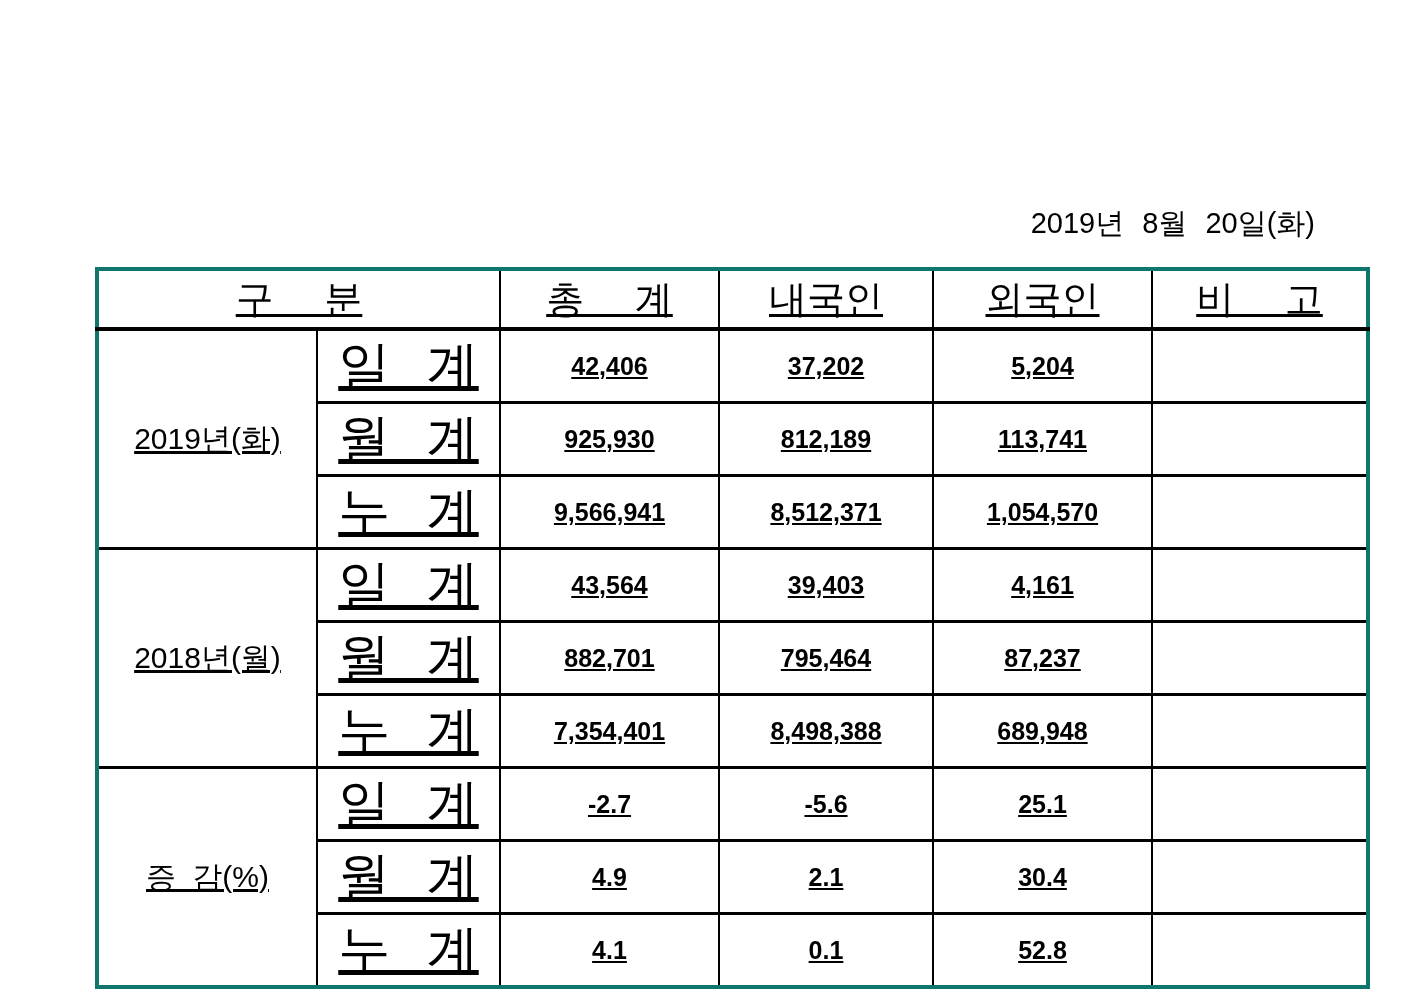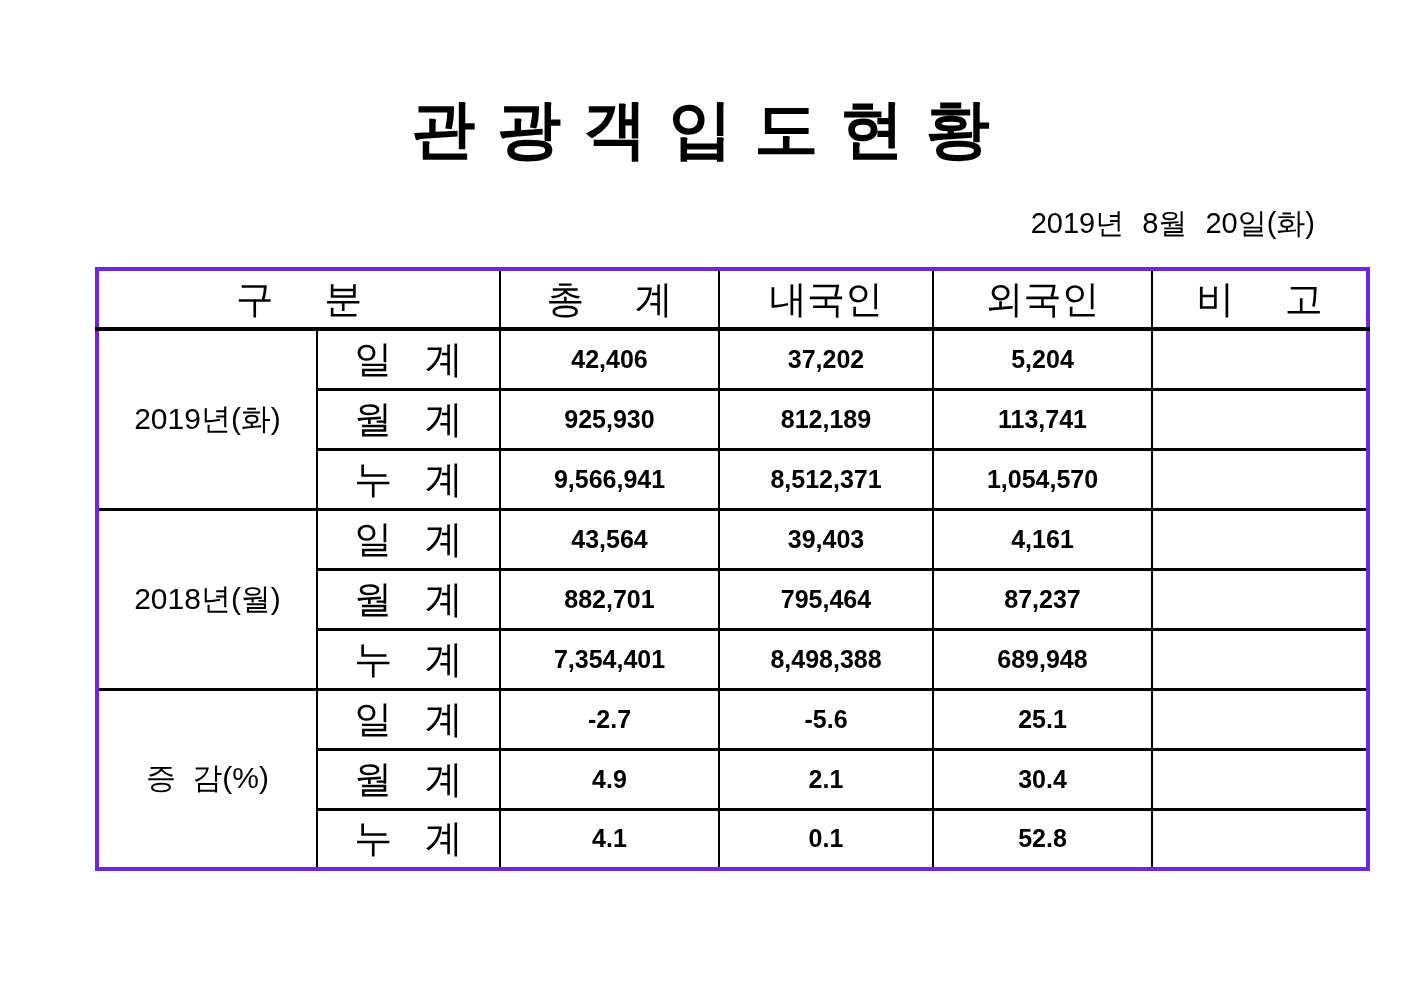--- a/index.html
+++ b/index.html
@@ -40,21 +40,22 @@
     white-space: pre;
     margin-left: 40px;
   }
   table.report-table {
     position: absolute;
     left: 95px;
     top: 267px;
     width: 1271px;
     border-collapse: collapse;
     table-layout: fixed;
-    border: 4px solid #6d28d9;
+    border: 4px solid #0f766e;
+    text-decoration: underline;
   }
   .report-table th,
   .report-table td {
     border-style: solid;
     border-color: #000000;
     border-top-width: 3px;
     border-bottom-width: 3px;
     border-left-width: 2px;
     border-right-width: 2px;
     text-align: center;
@@ -71,35 +72,34 @@
     border-bottom-width: 4px;
   }
   .hdr-wide  { word-spacing: 40px; }
   .cell-group {
     font-weight: 400;
     font-size: 30px;
     word-spacing: 8px;
   }
   .cell-rowlabel {
     font-weight: 400;
-    font-size: 38px;
+    font-size: 52px;
     word-spacing: 22px;
   }
   .cell-num {
     font-weight: 700;
     font-size: 25px;
   }
   .cell-remark { }
 </style>
 </head>
 <body>
 
 <div class="page">
 
-  <h1 class="title">관 광 객 입 도 현 황</h1>
 
   <div class="report-date">2019년 8월 20일(화)</div>
 
   <table class="report-table">
     <colgroup>
       <col style="width:220px">
       <col style="width:183px">
       <col style="width:219px">
       <col style="width:214px">
       <col style="width:219px">

